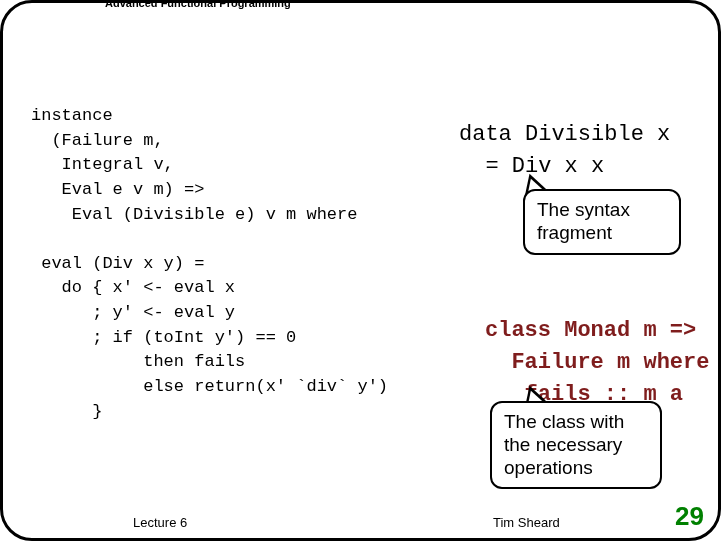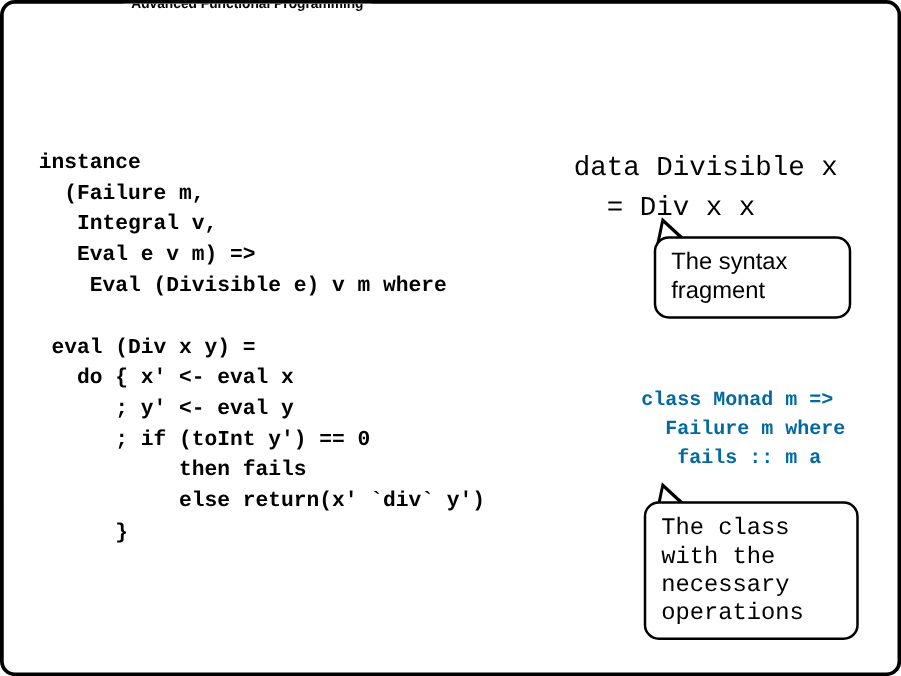--- a/index.html
+++ b/index.html
@@ -9,21 +9,21 @@
     width: 721px;
     height: 541px;
     font-family: Arial, Helvetica, sans-serif;
     background: #fff;
   }
   .slide {
     position: relative;
     width: 721px;
     height: 541px;
     border: 3px solid #000;
-    border-radius: 12px;
+    border-radius: 32px;
     background: #fff;
     overflow: hidden;
   }
   .header-label-wrap {
     position: absolute;
     top: -6px;
     left: 96px;
     background: #fff;
     padding: 0 6px;
     font-size: 11px;
@@ -36,64 +36,63 @@
     left: 0;
     right: 0;
     text-align: center;
     font-size: 34px;
     font-weight: bold;
     color: #008000;
     letter-spacing: 0.5px;
   }
   .code-left {
     position: absolute;
-    top: 99px;
+    top: 84px;
     left: 28px;
     font-family: "Courier New", Courier, monospace;
     font-size: 17px;
-    font-weight: bold;
+    font-weight: normal;
     white-space: pre;
     line-height: 1.45;
     color: #000;
   }
   .code-right1 {
     position: absolute;
     top: 94px;
     left: 456px;
     font-family: "Courier New", Courier, monospace;
     font-size: 22px;
     font-weight: normal;
     white-space: pre;
     line-height: 1.45;
     color: #000;
   }
   .code-right2 {
     position: absolute;
     top: 290px;
     left: 482px;
     font-family: "Courier New", Courier, monospace;
-    font-size: 16px;
+    font-size: 22px;
     font-weight: bold;
     white-space: pre;
     line-height: 1.45;
-    color: #0369a1;
-    margin-left: 28px;
+    color: #7f1d1d;
   }
   .callout {
     position: absolute;
     border: 2.5px solid #000;
     border-radius: 12px;
     background: #fff;
     padding: 8px 12px;
     font-size: 19px;
     line-height: 1.2;
     color: #000;
   }
   .callout1 { top: 186px; left: 500px; width: 158px; margin-left: 20px; }
-  .callout2 { top: 398px; left: 512px; width: 172px; font-family: Liberation Mono, monospace; }
+  .callout2 { top: 398px; left: 487px; width: 172px; }
   .tail {
     position: absolute;
     width: 0; height: 0;
   }
   
   .tail1-outer {
     top: 170px; left: 520px;
     border-left: 8px solid transparent;
     border-right: 18px solid transparent;
     border-bottom: 22px solid #000;
@@ -180,13 +179,18 @@
   <div class="callout callout1">The syntax fragment</div>
 
   <pre class="code-right2">class Monad m =&gt;
   Failure m where
    fails :: m a</pre>
 
   <div class="tail tail2-outer"></div>
   <div class="tail tail2-inner"></div>
   <div class="callout callout2">The class with the necessary operations</div>
 
+  <div class="footer">
+    <div class="foot-left">Lecture 6</div>
+    <div class="foot-center">Tim Sheard</div>
+    <div class="foot-right">29</div>
+  </div>
 </div>
 
 </body></html>

